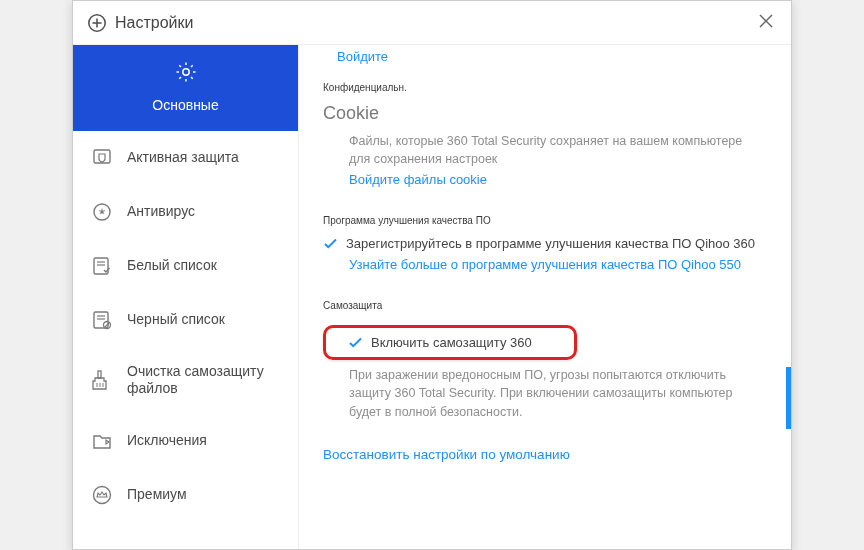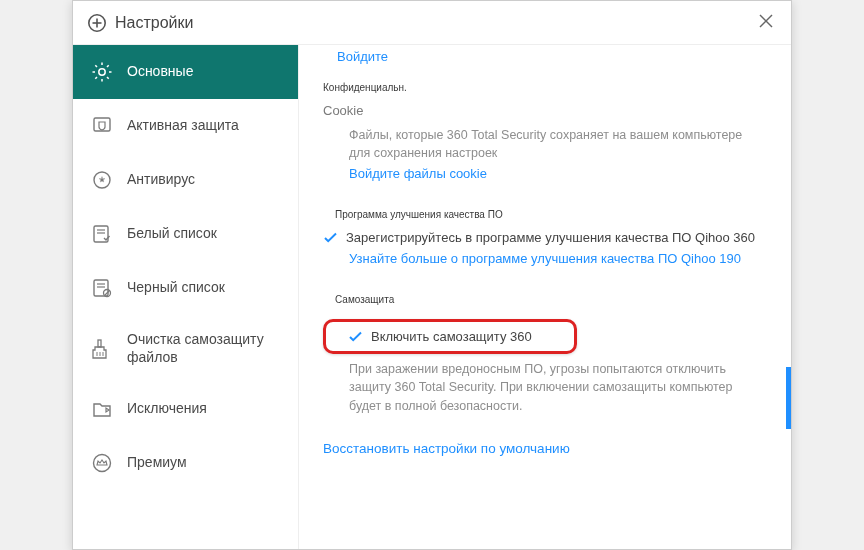--- a/index.html
+++ b/index.html
@@ -54,22 +54,23 @@
   .sidebar-item {
     display: flex;
     align-items: center;
     padding: 16px 18px;
     font-size: 14px;
     color: #4a4a4a;
     cursor: pointer;
     gap: 14px;
   }
   .sidebar-item.active {
-    background: #0f766e;
+    background: #1d4ed8;
     color: #fff;
+    flex-direction: column;
   }
   .sidebar-item .icon {
     width: 22px; height: 22px;
     display: inline-flex; align-items: center; justify-content: center;
     flex-shrink: 0;
   }
   .sidebar-item .label { line-height: 1.25; }
   .content {
     flex: 1;
     padding: 10px 30px 10px 24px;
@@ -91,39 +92,39 @@
     cursor: pointer;
     padding-left: 14px;
     margin-top: -6px;
   }
   .sec-head {
     font-size: 10px;
     color: #3a3a3a;
     margin: 8px 0 10px 0;
   }
   .sub-head {
-    font-size: 13px;
+    font-size: 18px;
     color: #7a7a7a;
     margin-bottom: 8px;
   }
   .indent { padding-left: 26px; }
   .desc {
     color: #8e8e8e;
     font-size: 12.5px;
     line-height: 1.45;
     margin-bottom: 4px;
   }
   .desc-narrow { max-width: 465px; }
   .link {
     color: #1f8fff;
     font-size: 13px;
     cursor: pointer;
     display: inline-block;
   }
-  .gap-lg { margin-top: 28px; margin-left: 12px; }
+  .gap-lg { margin-top: 28px; }
   .check-row {
     display: flex;
     align-items: center;
     gap: 8px;
     font-size: 13px;
     color: #444;
     margin-bottom: 6px;
   }
   .check-row .chk {
     width: 15px; height: 15px;
@@ -296,21 +297,21 @@
 
       <div class="check-row" style="margin-top:10px;">
         <span class="chk">
           <svg width="15" height="15" viewBox="0 0 15 15">
               <path d="M2 8 l3.2 3.2 L13 3.5" fill="none" stroke="#1f8fff" stroke-width="2"></path>
             </svg>
         </span>
         <span>Зарегистрируйтесь в программе улучшения качества ПО Qihoo 360</span>
       </div>
       <div class="indent">
-        <span class="link">Узнайте больше о программе улучшения качества ПО Qihoo 190</span>
+        <span class="link">Узнайте больше о программе улучшения качества ПО Qihoo 550</span>
       </div>
 
       <div class="sec-head gap-lg">Самозащита</div>
 
       <div class="highlight-box">
         <span class="chk">
           <svg width="15" height="15" viewBox="0 0 15 15">
               <path d="M2 8 l3.2 3.2 L13 3.5" fill="none" stroke="#1f8fff" stroke-width="2"></path>
             </svg>
         </span>

